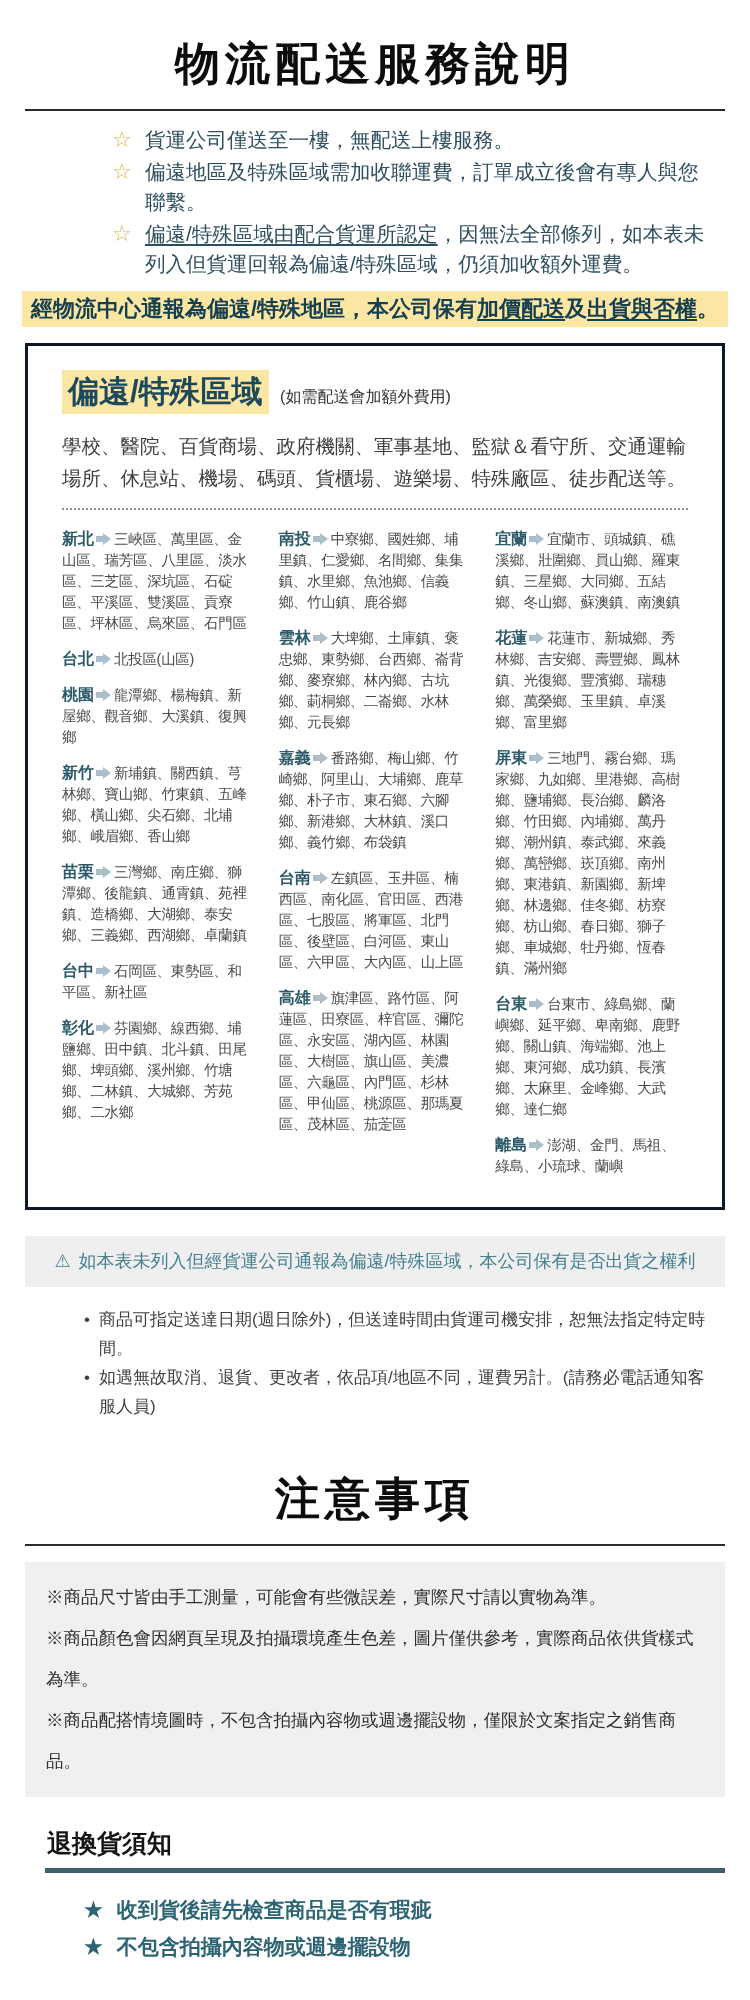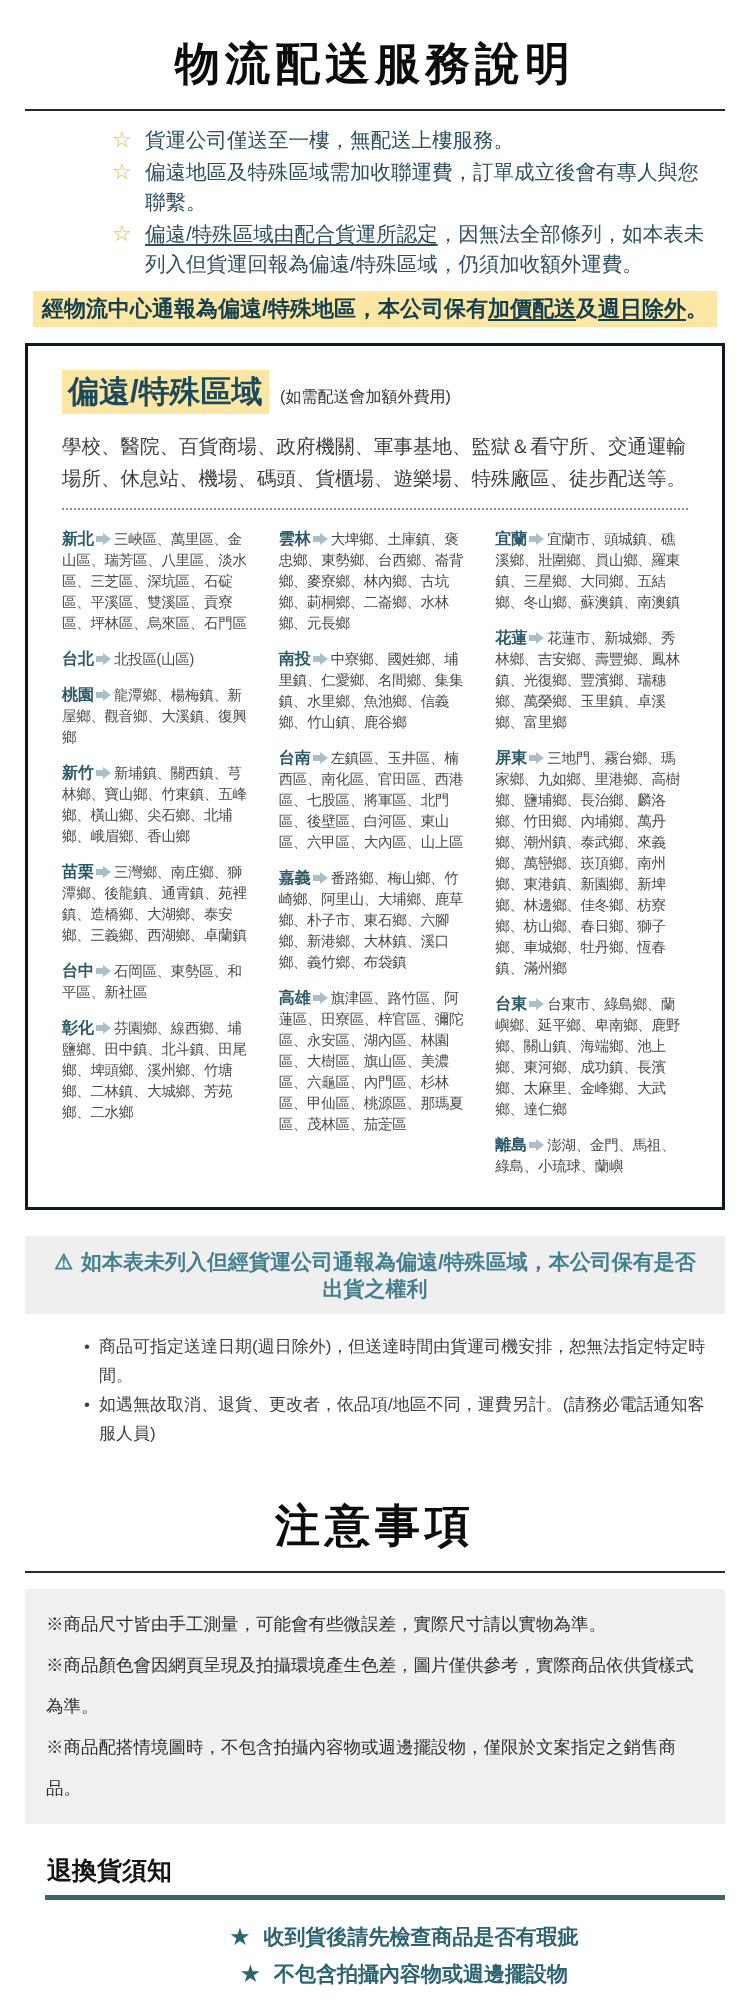--- a/index.html
+++ b/index.html
@@ -30,77 +30,77 @@
   .region-col{flex:1;min-width:0;}
   .region-group{margin-bottom:14px;font-size:14.5px;line-height:21px;color:#4a4a4a;
         letter-spacing:-0.3px;}
   .county{font-weight:bold;color:#2c5a68;font-size:16px;letter-spacing:0;}
   .arrow{display:inline-flex;align-items:center;vertical-align:middle;margin:0 3px 3px 2px;}
   .arrow::before{content:"";width:7px;height:6px;background:#aabfc9;}
   .arrow::after{content:"";width:0;height:0;border-top:6px solid transparent;
         border-bottom:6px solid transparent;border-left:8px solid #aabfc9;}
   
   .banner{margin:26px 25px 0;background:#efefef;padding:12px 20px;text-align:center;
-        color:#44808f;font-weight:bold;font-size:21px;line-height:27px;}
+        color:#44808f;font-weight:normal;font-size:18px;line-height:27px;}
   .banner .glyph{margin-right:8px;}
   
   .dot-list{margin:18px 40px 0 84px;}
   .dot-item{position:relative;padding-left:15px;font-size:17px;line-height:29px;color:#3f3f3f;}
   .dot-item .glyph{position:absolute;left:0;top:0;color:#3f3f3f;}
   
   .notice-title{margin-top:48px;}
   .notice-box{margin:16px 25px 0;background:#f0f0f0;padding:15px 21px;}
   .notice-item{font-size:17.5px;line-height:41px;color:#2e2e2e;}
   
   .sub-heading{margin:30px 25px 0 47px;font-size:25px;font-weight:bold;color:#141414;}
   .rule-dark{border:0;border-top:5px solid #42606c;margin:8px 25px 0 45px;}
-  .star-points{margin:18px 25px 0 84px;text-align:center;}
+  .star-points{margin:18px 25px 0 84px;}
   .star-point{font-size:21px;font-weight:bold;color:#2d6474;line-height:37px;}
   .star-point .glyph{margin-right:14px;}
 </style>
 </head>
 <body>
 
 <div class="page">
 
   <h1 class="main-title">物流配送服務說明</h1>
   <hr class="title-rule">
 
   <div class="star-list" id="star-bullets">
       <div class="star-item"><span class="glyph">☆</span><span>貨運公司僅送至一樓，無配送上樓服務。</span></div>
       <div class="star-item"><span class="glyph">☆</span><span>偏遠地區及特殊區域需加收聯運費，訂單成立後會有專人與您聯繫。</span></div>
       <div class="star-item"><span class="glyph">☆</span><span class="u ">偏遠/特殊區域由配合貨運所認定</span><span>，因無法全部條列，如本表未列入但貨運回報為偏遠/特殊區域，仍須加收額外運費。</span></div>
     </div>
 
   <div class="hl-wrap">
-    <span class="hl" id="highlight-line"><span>經物流中心通報為偏遠/特殊地區，本公司保有</span><span class="u ">加價配送</span><span>及</span><span class="u ">週日除外</span><span>。</span></span>
+    <span class="hl" id="highlight-line"><span>經物流中心通報為偏遠/特殊地區，本公司保有</span><span class="u ">加價配送</span><span>及</span><span class="u ">出貨與否權</span><span>。</span></span>
   </div>
 
   <div class="remote-box">
     <div>
       <span class="box-title">偏遠/特殊區域</span>
       <span class="box-title-note">(如需配送會加額外費用)</span>
     </div>
     <div class="box-desc">學校、醫院、百貨商場、政府機關、軍事基地、監獄＆看守所、交通運輸場所、休息站、機場、碼頭、貨櫃場、遊樂場、特殊廠區、徒步配送等。</div>
     <hr class="dotted-rule">
     <div class="regions" id="regions">
         <div class="region-col">
           <div class="region-group"><span class="county">新北</span><span class="arrow"></span><span>三峽區、萬里區、金山區、瑞芳區、八里區、淡水區、三芝區、深坑區、石碇區、平溪區、雙溪區、貢寮區、坪林區、烏來區、石門區</span></div>
           <div class="region-group"><span class="county">台北</span><span class="arrow"></span><span>北投區(山區)</span></div>
           <div class="region-group"><span class="county">桃園</span><span class="arrow"></span><span>龍潭鄉、楊梅鎮、新屋鄉、觀音鄉、大溪鎮、復興鄉</span></div>
           <div class="region-group"><span class="county">新竹</span><span class="arrow"></span><span>新埔鎮、關西鎮、芎林鄉、寶山鄉、竹東鎮、五峰鄉、橫山鄉、尖石鄉、北埔鄉、峨眉鄉、香山鄉</span></div>
           <div class="region-group"><span class="county">苗栗</span><span class="arrow"></span><span>三灣鄉、南庄鄉、獅潭鄉、後龍鎮、通霄鎮、苑裡鎮、造橋鄉、大湖鄉、泰安鄉、三義鄉、西湖鄉、卓蘭鎮</span></div>
           <div class="region-group"><span class="county">台中</span><span class="arrow"></span><span>石岡區、東勢區、和平區、新社區</span></div>
           <div class="region-group"><span class="county">彰化</span><span class="arrow"></span><span>芬園鄉、線西鄉、埔鹽鄉、田中鎮、北斗鎮、田尾鄉、埤頭鄉、溪州鄉、竹塘鄉、二林鎮、大城鄉、芳苑鄉、二水鄉</span></div>
         </div>
         <div class="region-col">
+          <div class="region-group"><span class="county">南投</span><span class="arrow"></span><span>中寮鄉、國姓鄉、埔里鎮、仁愛鄉、名間鄉、集集鎮、水里鄉、魚池鄉、信義鄉、竹山鎮、鹿谷鄉</span></div>
           <div class="region-group"><span class="county">雲林</span><span class="arrow"></span><span>大埤鄉、土庫鎮、褒忠鄉、東勢鄉、台西鄉、崙背鄉、麥寮鄉、林內鄉、古坑鄉、莿桐鄉、二崙鄉、水林鄉、元長鄉</span></div>
-          <div class="region-group"><span class="county">南投</span><span class="arrow"></span><span>中寮鄉、國姓鄉、埔里鎮、仁愛鄉、名間鄉、集集鎮、水里鄉、魚池鄉、信義鄉、竹山鎮、鹿谷鄉</span></div>
+          <div class="region-group"><span class="county">嘉義</span><span class="arrow"></span><span>番路鄉、梅山鄉、竹崎鄉、阿里山、大埔鄉、鹿草鄉、朴子市、東石鄉、六腳鄉、新港鄉、大林鎮、溪口鄉、義竹鄉、布袋鎮</span></div>
           <div class="region-group"><span class="county">台南</span><span class="arrow"></span><span>左鎮區、玉井區、楠西區、南化區、官田區、西港區、七股區、將軍區、北門區、後壁區、白河區、東山區、六甲區、大內區、山上區</span></div>
-          <div class="region-group"><span class="county">嘉義</span><span class="arrow"></span><span>番路鄉、梅山鄉、竹崎鄉、阿里山、大埔鄉、鹿草鄉、朴子市、東石鄉、六腳鄉、新港鄉、大林鎮、溪口鄉、義竹鄉、布袋鎮</span></div>
           <div class="region-group"><span class="county">高雄</span><span class="arrow"></span><span>旗津區、路竹區、阿蓮區、田寮區、梓官區、彌陀區、永安區、湖內區、林園區、大樹區、旗山區、美濃區、六龜區、內門區、杉林區、甲仙區、桃源區、那瑪夏區、茂林區、茄萣區</span></div>
         </div>
         <div class="region-col">
           <div class="region-group"><span class="county">宜蘭</span><span class="arrow"></span><span>宜蘭市、頭城鎮、礁溪鄉、壯圍鄉、員山鄉、羅東鎮、三星鄉、大同鄉、五結鄉、冬山鄉、蘇澳鎮、南澳鎮</span></div>
           <div class="region-group"><span class="county">花蓮</span><span class="arrow"></span><span>花蓮市、新城鄉、秀林鄉、吉安鄉、壽豐鄉、鳳林鎮、光復鄉、豐濱鄉、瑞穗鄉、萬榮鄉、玉里鎮、卓溪鄉、富里鄉</span></div>
           <div class="region-group"><span class="county">屏東</span><span class="arrow"></span><span>三地門、霧台鄉、瑪家鄉、九如鄉、里港鄉、高樹鄉、鹽埔鄉、長治鄉、麟洛鄉、竹田鄉、內埔鄉、萬丹鄉、潮州鎮、泰武鄉、來義鄉、萬巒鄉、崁頂鄉、南州鄉、東港鎮、新園鄉、新埤鄉、林邊鄉、佳冬鄉、枋寮鄉、枋山鄉、春日鄉、獅子鄉、車城鄉、牡丹鄉、恆春鎮、滿州鄉</span></div>
           <div class="region-group"><span class="county">台東</span><span class="arrow"></span><span>台東市、綠島鄉、蘭嶼鄉、延平鄉、卑南鄉、鹿野鄉、關山鎮、海端鄉、池上鄉、東河鄉、成功鎮、長濱鄉、太麻里、金峰鄉、大武鄉、達仁鄉</span></div>
           <div class="region-group"><span class="county">離島</span><span class="arrow"></span><span>澎湖、金門、馬祖、綠島、小琉球、蘭嶼</span></div>
         </div>
       </div>

